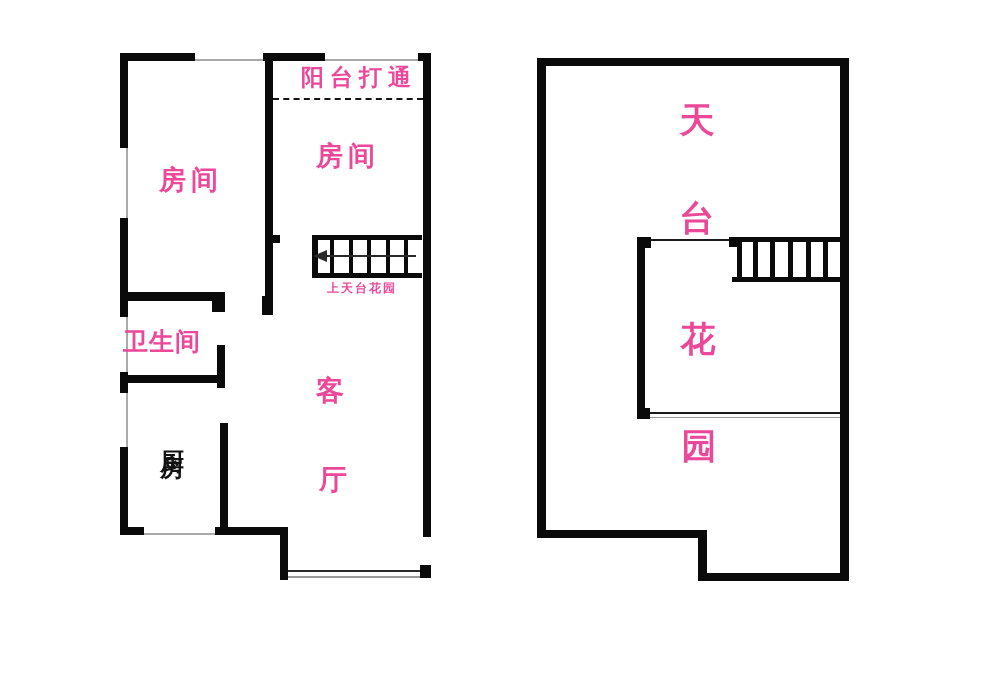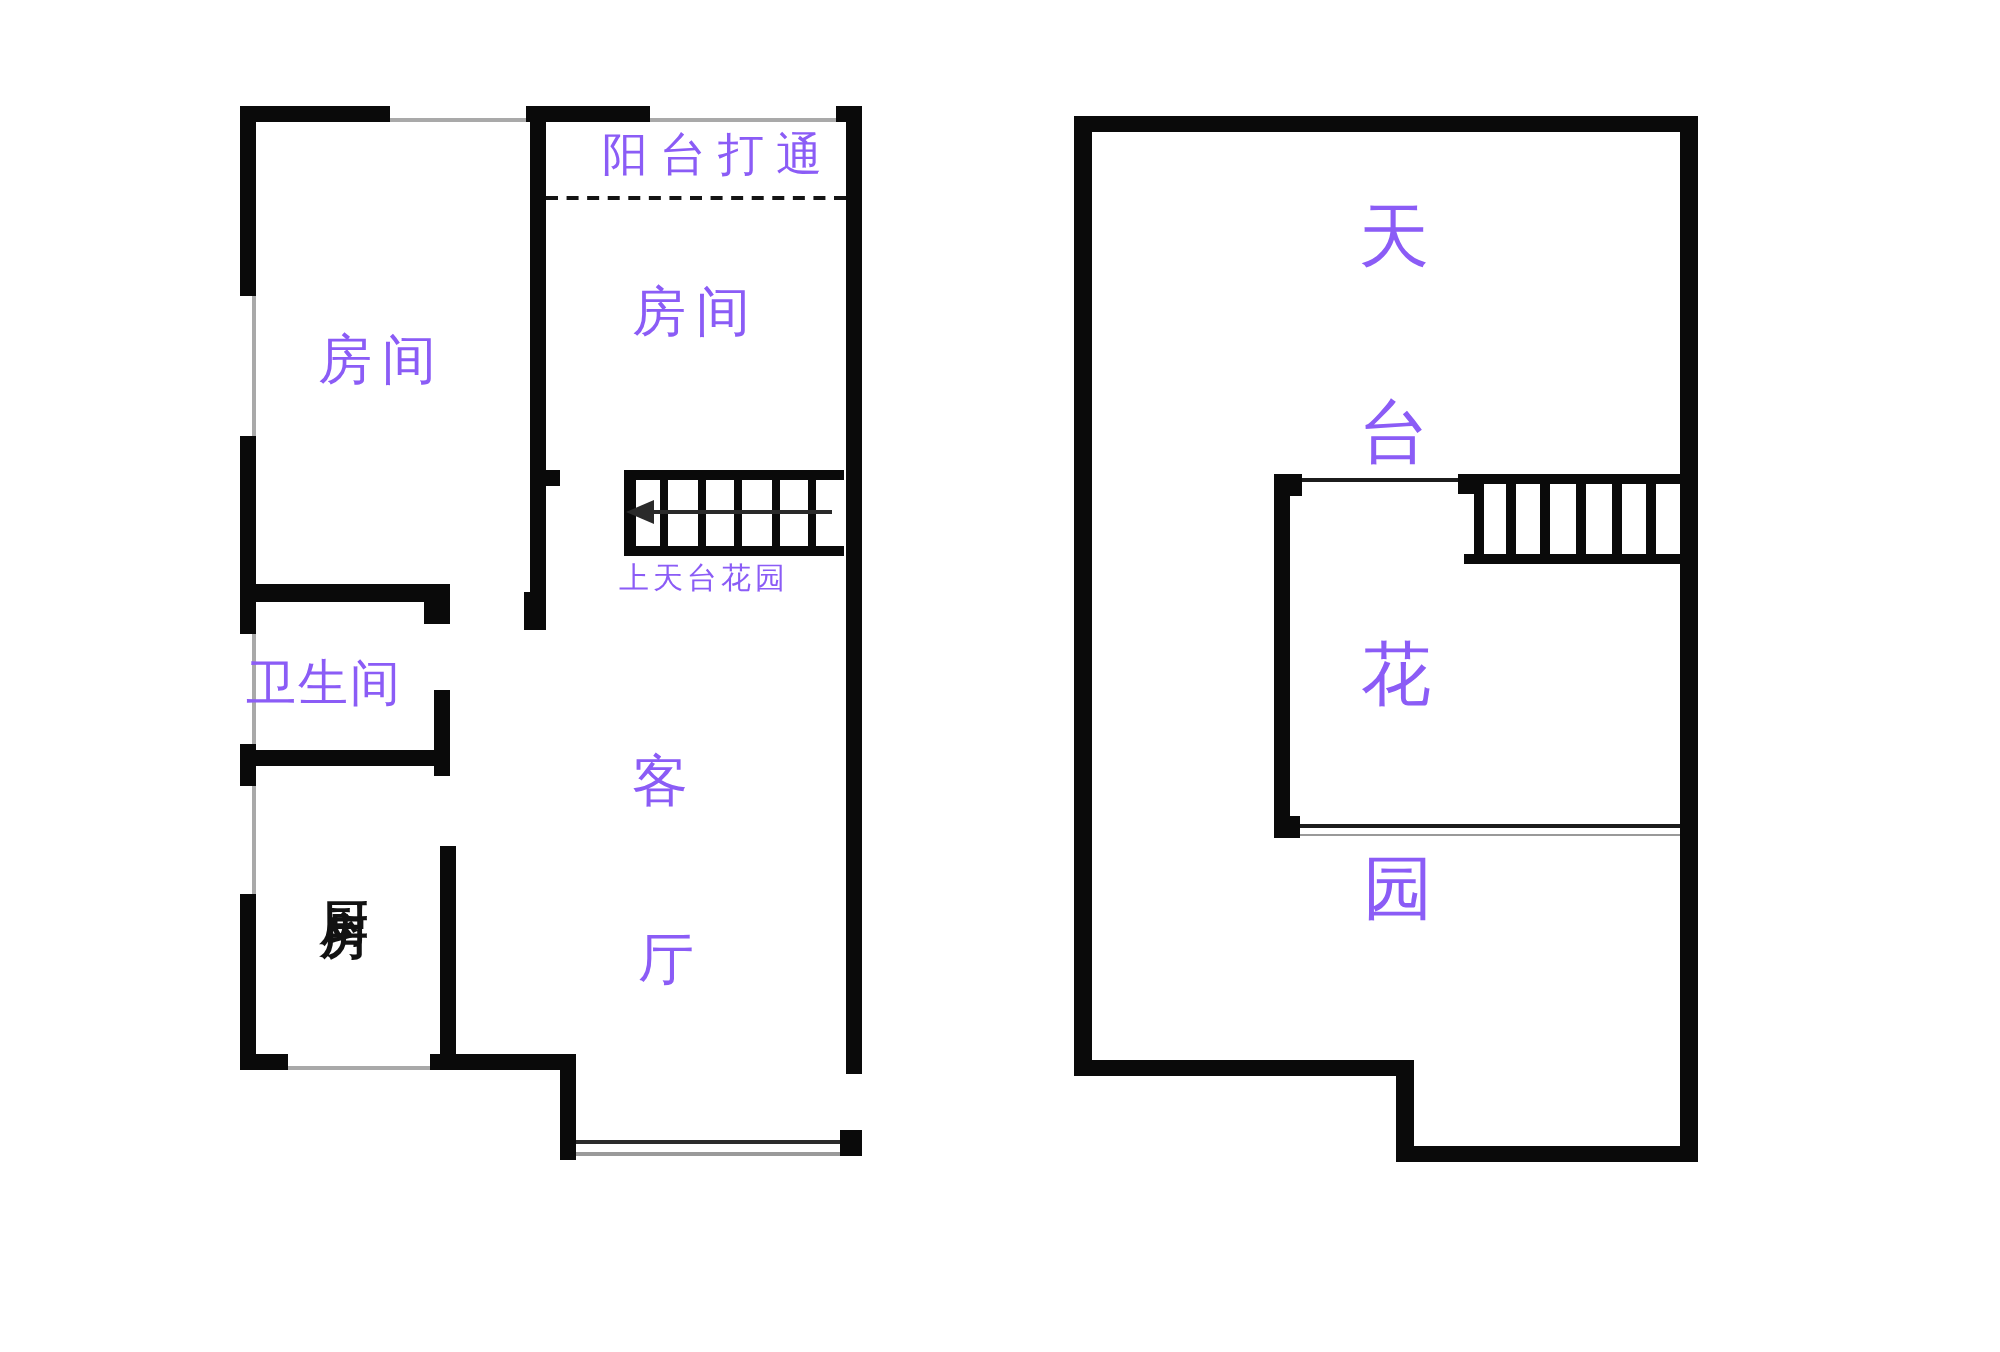--- a/index.html
+++ b/index.html
@@ -17,21 +17,21 @@
   .win-h{position:absolute;background:#fff;border-bottom:2px solid #a9a9a9;box-sizing:border-box;display:block;}
   
   .win-v{position:absolute;background:#fff;border-right:2px solid #a9a9a9;box-sizing:border-box;display:block;}
   
   .dwin{position:absolute;background:#fff;border-top:2px solid #2b2b2b;border-bottom:2px solid #9a9a9a;box-sizing:border-box;display:block;}
   
   .thin{position:absolute;border-top:2px solid #1c1c1c;height:0;display:block;}
   
   .thin2{position:absolute;border-top:2px solid #1c1c1c;border-bottom:1px solid #999;background:#fff;box-sizing:content-box;height:3px;display:block;}
   .dash{position:absolute;border-top:2px dashed #141414;height:0;display:block;}
-  .lbl{position:absolute;color:#8b5cf6;font-weight:normal;text-align:center;white-space:nowrap;display:block;}
+  .lbl{position:absolute;color:#ec4899;font-weight:bold;text-align:center;white-space:nowrap;display:block;}
   .vlbl{position:absolute;color:#121212;font-weight:bold;writing-mode:vertical-rl;text-orientation:upright;white-space:nowrap;display:block;}
   .arrow-line{position:absolute;height:2px;background:#2a2a2a;display:block;}
   .arrow-head{position:absolute;width:0;height:0;border-top:6px solid transparent;border-bottom:6px solid transparent;border-right:14px solid #2a2a2a;display:block;}
 </style>
 </head>
 <body>
 
 <div class="canvas">
 
   <div>
@@ -78,21 +78,21 @@
     <i class="w" style="left:349px;top:235px;width:4px;height:43px"></i>
     <i class="w" style="left:367px;top:235px;width:4px;height:43px"></i>
     <i class="w" style="left:386px;top:235px;width:4px;height:43px"></i>
     <i class="w" style="left:404px;top:235px;width:4px;height:43px"></i>
     <i class="arrow-line" style="left:326px;top:255px;width:90px"></i>
     <i class="arrow-head" style="left:313px;top:250px"></i>
 
     <span class="lbl" style="left:285px;top:62px;width:148px;font-size:23px;letter-spacing:6px">阳台打通</span>
     <span class="lbl" style="left:146px;top:162px;width:90px;font-size:27px;letter-spacing:5px">房间</span>
     <span class="lbl" style="left:303px;top:138px;width:90px;font-size:27px;letter-spacing:5px">房间</span>
-    <span class="lbl" style="left:296px;top:280px;width:112px;font-size:15px;letter-spacing:2px">上天台花园</span>
+    <span class="lbl" style="left:306px;top:280px;width:112px;font-size:12px;letter-spacing:2px">上天台花园</span>
     <span class="lbl" style="left:116px;top:325px;width:92px;font-size:25px;letter-spacing:1px">卫生间</span>
     <span class="vlbl" style="left:156px;top:431px;font-size:24px;letter-spacing:4px">厨房</span>
     <span class="lbl" style="left:314px;top:372px;width:32px;font-size:28px">客</span>
     <span class="lbl" style="left:317px;top:461px;width:32px;font-size:28px">厅</span>
   </div>
 
   <div>
 
     <i class="w" style="left:537px;top:58px;width:312px;height:8px"></i>
     <i class="w" style="left:537px;top:58px;width:9px;height:480px"></i>

